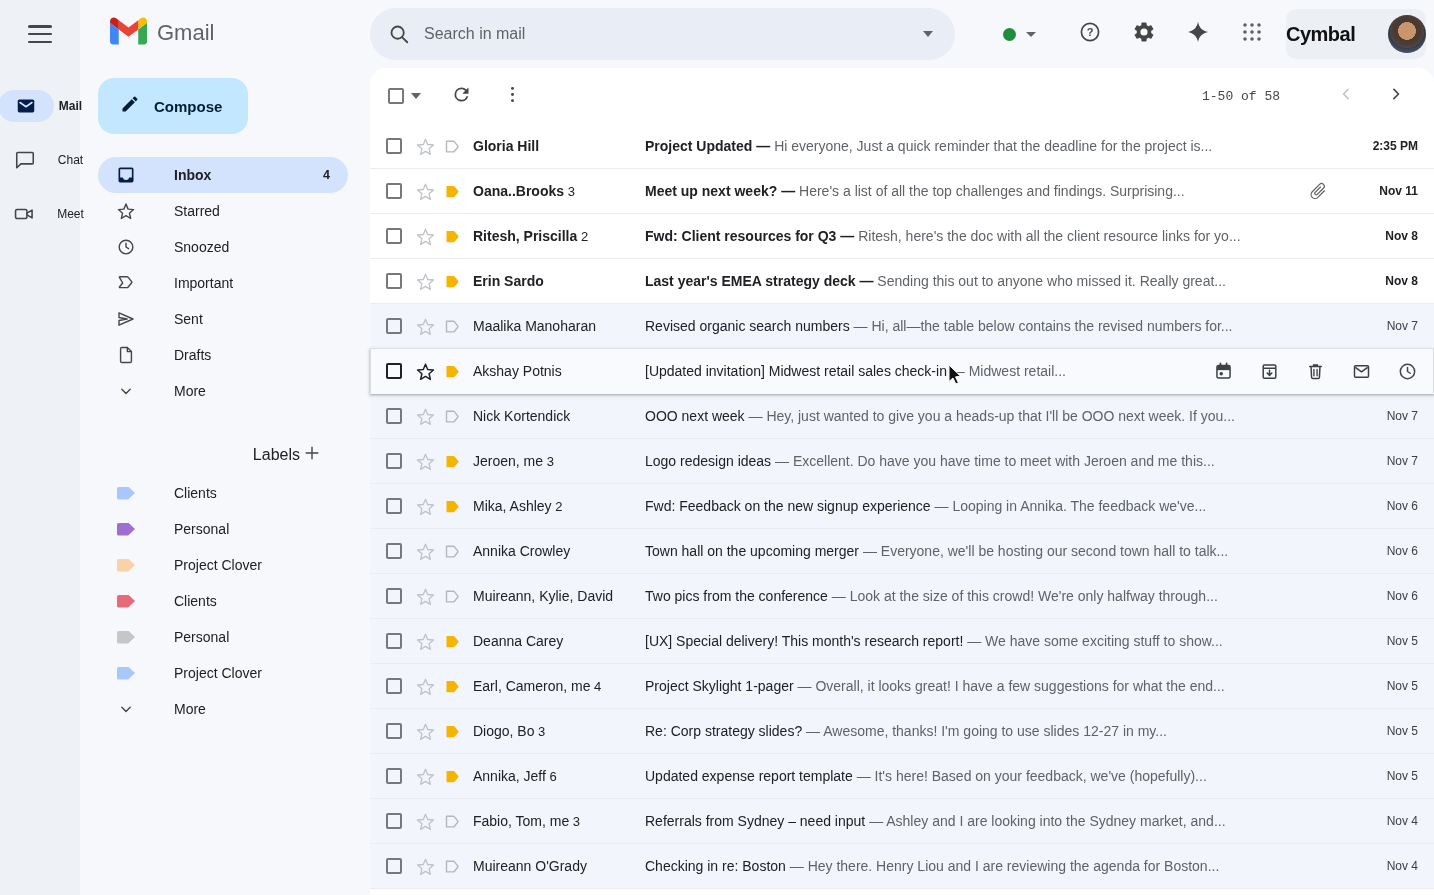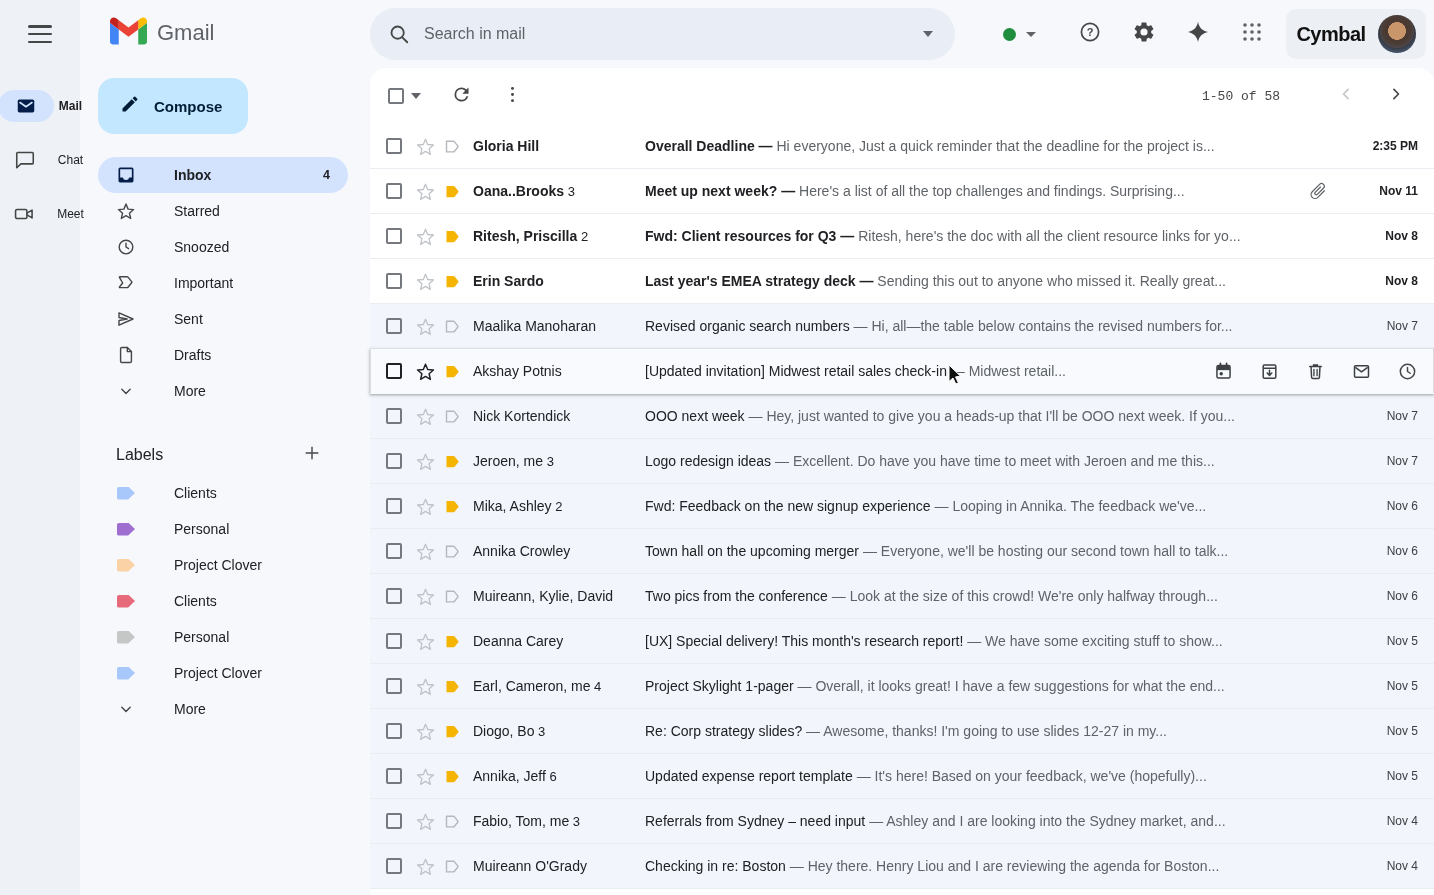--- a/index.html
+++ b/index.html
@@ -26,41 +26,41 @@
   .searchbar { position:absolute; left:290px; top:8px; width:585px; height:52px; background:#E9EEF6; border-radius:26px; display:flex; align-items:center; padding:0 22px 0 18px; }
   .searchbar .mag svg { width:22px; height:22px; display:block; }
   .searchbar input { flex:1; border:none; outline:none; background:transparent; font-size:16px; color:#202124; margin-left:14px; font-family:"Liberation Sans",sans-serif; }
   .searchbar input::placeholder { color:#5F6368; }
   .caret { width:0; height:0; border-left:5px solid transparent; border-right:5px solid transparent; border-top:6px solid #5F6368; }
   .top-actions { position:absolute; right:0; top:0; height:68px; display:flex; align-items:center; }
   .status-chip { display:flex; align-items:center; gap:10px; margin-right:34px; cursor:pointer; }
   .status-dot { width:13px; height:13px; border-radius:50%; }
   .tb-btn { width:40px; height:40px; display:flex; align-items:center; justify-content:center; margin-right:14px; cursor:pointer; border-radius:50%; }
   .tb-btn svg { width:24px; height:24px; }
-  .org-card { width:140px; height:50px; background:#ECEFF4; border-radius:10px; display:flex; align-items:center; justify-content:center; gap:12px; margin-right:8px; }
+  .org-card { width:140px; height:50px; background:#ECEFF4; border-radius:10px; display:flex; align-items:center; justify-content:space-between; gap:12px; margin-right:8px; }
   .org-name { font-size:20px; font-weight:bold; color:#111; letter-spacing:-0.5px; }
   .avatar { width:38px; height:38px; border-radius:50%; cursor:pointer;
     background: radial-gradient(circle at 50% 42%, #c9956b 0 30%, #4a3a32 31% 58%, #2e2622 59% 100%);
     box-shadow: inset 0 -4px 6px rgba(90,130,180,.55); }
 
   
   .drawer { position:absolute; left:80px; top:68px; width:290px; bottom:0; }
   .compose { position:absolute; left:18px; top:10px; height:56px; width:150px; background:#C2E7FF; border-radius:16px; display:flex; align-items:center; gap:14px; padding-left:22px; cursor:pointer; }
   .compose svg { width:20px; height:20px; }
   .compose-label { font-size:15px; font-weight:bold; color:#001D35; }
   .nav { position:absolute; top:89px; left:0; right:0; }
   .nav-item { height:36px; margin-left:18px; width:250px; border-radius:18px; display:flex; align-items:center; padding:0 18px; cursor:pointer; }
   .nav-item .ni-icon { width:20px; display:flex; justify-content:center; }
   .nav-item .ni-icon svg { width:20px; height:20px; }
   .nav-item .ni-label { margin-left:38px; font-size:14px; color:#202124; flex:1; }
   .nav-item .ni-count { font-size:12.5px; font-weight:bold; color:#202124; }
   .nav-item.active { background:#D3E3FD; }
   .nav-item.active .ni-label { font-weight:bold; }
   .labels-head { position:absolute; top:372px; left:36px; right:24px; height:30px; display:flex; align-items:center; }
-  .labels-title { font-size:16px; color:#202124; flex:1; }
+  .labels-title { font-size:16px; color:#202124; flex:1;text-align:right; }
   .labels-add { width:24px; height:24px; display:flex; align-items:center; justify-content:center; cursor:pointer; margin-right:22px; }
   .labels-add svg { width:20px; height:20px; }
   .labels-list { position:absolute; top:407px; left:0; right:0; }
   .tag { width:18px; height:13px; clip-path: polygon(0 0, 62% 0, 100% 50%, 62% 100%, 0 100%); border-radius:2px; }
 
   
   .card { position:absolute; left:370px; top:68px; right:0; bottom:0; background:#fff; border-radius:16px 16px 0 0; }
   .list-toolbar { height:56px; display:flex; align-items:center; padding:0 26px 0 18px; }
   .cb { width:16px; height:16px; border:2px solid #75797D; border-radius:2px; cursor:pointer; flex:none; }
   .tb-caret { margin-left:7px; cursor:pointer; }
@@ -392,21 +392,21 @@
             <path d="M12 17.6l5.6 3.4-1.5-6.4 5-4.3-6.6-.56L12 3.7 9.5 9.74l-6.6.56 5 4.3-1.5 6.4z" stroke="#BFC3C7" stroke-width="1.5" stroke-linejoin="round"></path>
           </svg>
         </span>
     <span class="r-marker">
           <svg viewBox="0 0 15 13" fill="none">
             <path d="M1.5 1.3h6.7c.5 0 .97.23 1.28.62l3.4 4.25c.2.25.2.62 0 .87l-3.4 4.25c-.3.39-.78.62-1.28.62H1.5z" stroke="#B4B8BC" stroke-width="1.4" stroke-linejoin="round"></path>
           </svg>
         </span>
     <span class="r-sender">Gloria Hill</span>
     <span class="r-text">
-      <span class="r-subject">Overall Deadline</span>
+      <span class="r-subject">Project Updated</span>
       <span class="r-sep"> — </span>
       <span class="r-snippet">Hi everyone, Just a quick reminder that the deadline for the project is...</span>
     </span>
   <span class="r-date">2:35 PM</span>
       </div>
 
   <div class="row unread">
     <span class="cb"></span>
     <span class="r-star">
           <svg viewBox="0 0 24 24" fill="none">

